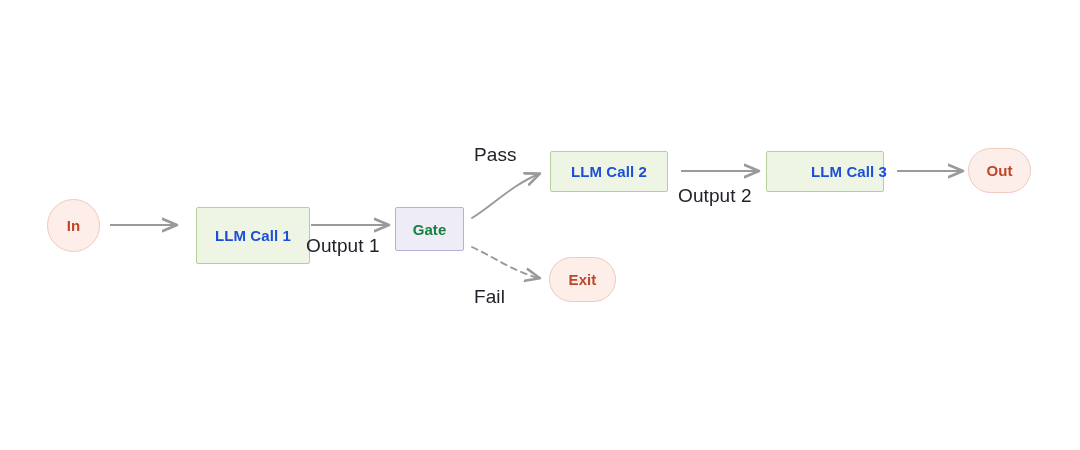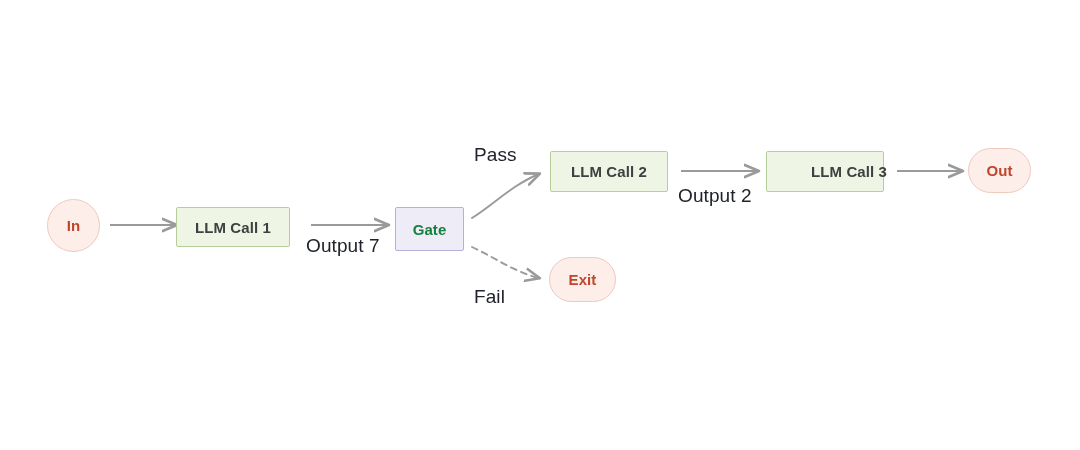--- a/index.html
+++ b/index.html
@@ -34,21 +34,21 @@
     justify-content: center;
     box-sizing: border-box;
     font-weight: bold;
     font-size: 15px;
     letter-spacing: 0.1px;
     white-space: nowrap;
   }
   .node-proc {
     background: #eef5e5;
     border: 1px solid #b6ce99;
-    color: #404040;
+    color: #1d4ed8;
     border-radius: 2px;
   }
   .node-gate {
     background: #edecf7;
     border: 1px solid #b3b0da;
     color: #15803d;
     border-radius: 2px;
   }
   .node-term {
     background: #fdeeea;
@@ -92,21 +92,21 @@
 
     <line x1="681" y1="171" x2="758" y2="171" stroke="#9a9a9a" stroke-width="1.9" marker-end="url(#arrowhead)"></line>
 
     <line x1="897" y1="171" x2="962" y2="171" stroke="#9a9a9a" stroke-width="1.9" marker-end="url(#arrowhead)"></line>
   </svg>
 
   <div class="node node-term node-circle" style="left:47px; top:199px; width:53px; height:53px;">
     <span>In</span>
   </div>
 
-  <div class="node node-proc" style="left:176px; top:207px; width:114px; height:40px;">
+  <div class="node node-proc" style="left:196px; top:207px; width:114px; height:57px;">
     <span>LLM Call 1</span>
   </div>
 
   <div class="node node-gate" style="left:395px; top:207px; width:69px; height:44px;">
     <span>Gate</span>
   </div>
 
   <div class="node node-proc" style="left:550px; top:151px; width:118px; height:41px;">
     <span>LLM Call 2</span>
   </div>
@@ -116,21 +116,21 @@
   </div>
 
   <div class="node node-term node-stadium" style="left:968px; top:148px; width:63px; height:45px;">
     <span>Out</span>
   </div>
 
   <div class="node node-term node-stadium" style="left:549px; top:257px; width:67px; height:45px;">
     <span>Exit</span>
   </div>
 
-  <div class="edge-label" style="left:306px; top:235px;">Output 7</div>
+  <div class="edge-label" style="left:306px; top:235px;">Output 1</div>
 
   <div class="edge-label" style="left:474px; top:144px;">Pass</div>
 
   <div class="edge-label" style="left:474px; top:286px;">Fail</div>
 
   <div class="edge-label" style="left:678px; top:185px;text-align:center;">Output 2</div>
 
 </div>
 
 </body></html>

